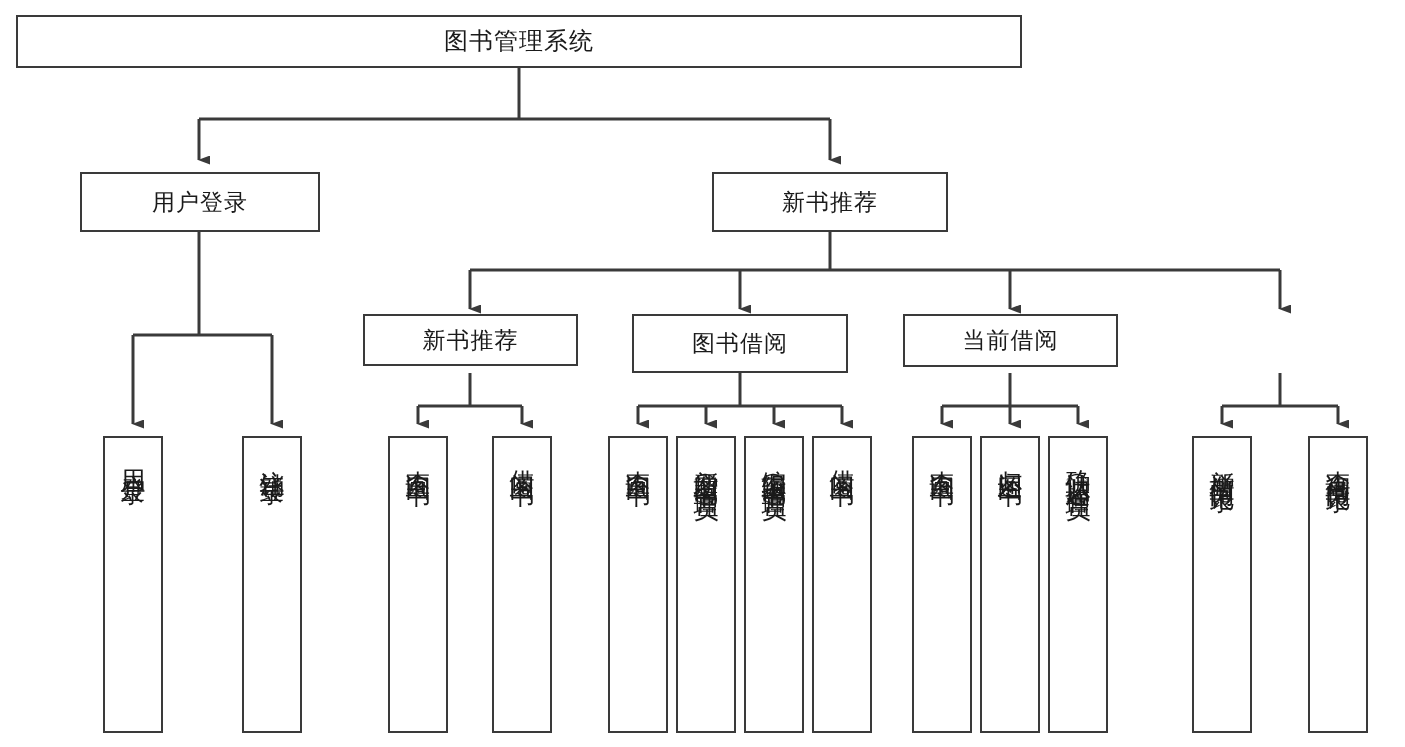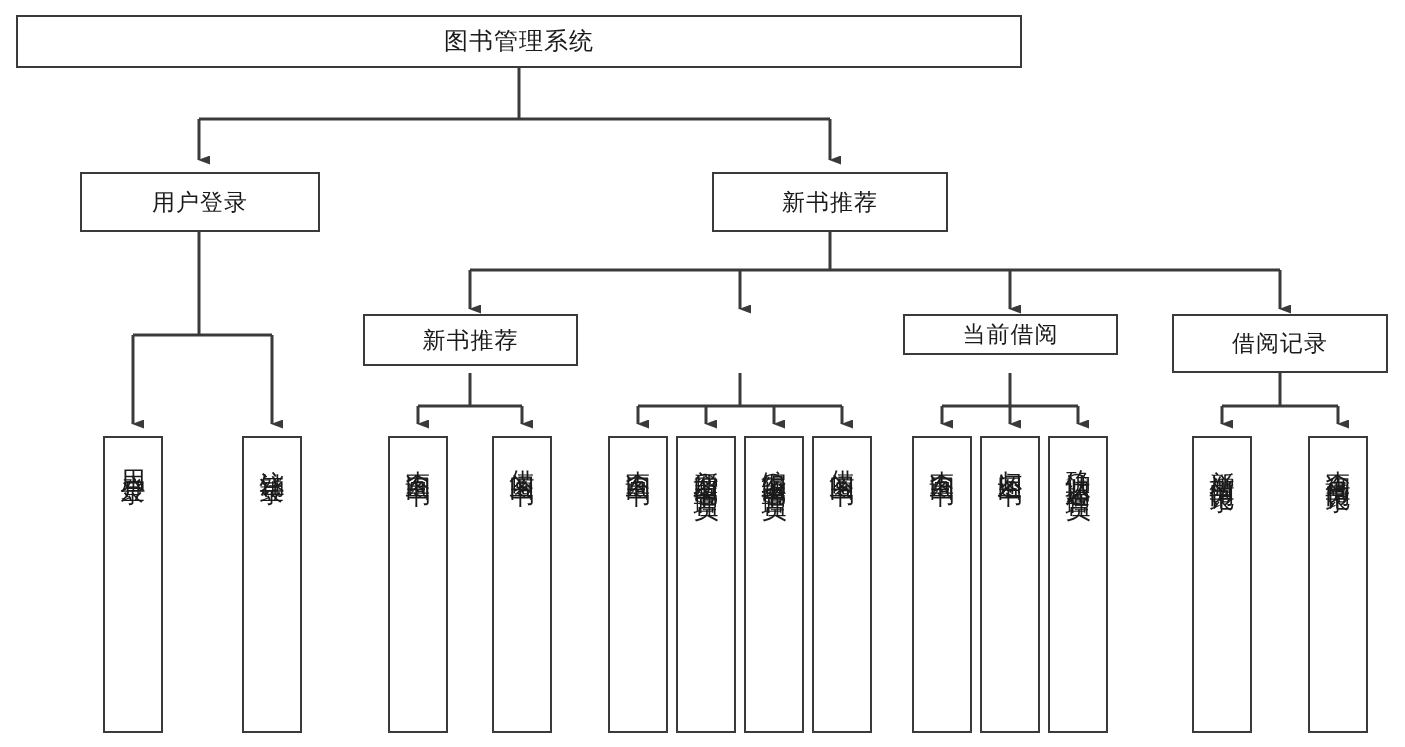--- a/index.html
+++ b/index.html
@@ -138,25 +138,25 @@
   <div class="node h-node" style="left:80px; top:172px; width:240px; height:60px;">
     <span class="node-label">用户登录</span>
   </div>
   <div class="node h-node" style="left:712px; top:172px; width:236px; height:60px;">
     <span class="node-label">新书推荐</span>
   </div>
 
   <div class="node h-node" style="left:363px; top:314px; width:215px; height:52px;">
     <span class="node-label">新书推荐</span>
   </div>
-  <div class="node h-node" style="left:903px; top:314px; width:215px; height:41px;">
+  <div class="node h-node" style="left:632px; top:314px; width:216px; height:59px;">
+    <span class="node-label">图书借阅</span>
+  </div>
+  <div class="node h-node" style="left:903px; top:314px; width:215px; height:53px;">
     <span class="node-label">当前借阅</span>
-  </div>
-  <div class="node h-node" style="left:1172px; top:314px; width:216px; height:59px;">
-    <span class="node-label">借阅记录</span>
   </div>
 
   <div class="node v-node" style="left:103px; top:436px; width:60px; height:297px;">
     <span class="node-label">用户登录</span>
   </div>
   <div class="node v-node" style="left:242px; top:436px; width:60px; height:297px;">
     <span class="node-label">注销登录</span>
   </div>
 
   <div class="node v-node" style="left:388px; top:436px; width:60px; height:297px;">

